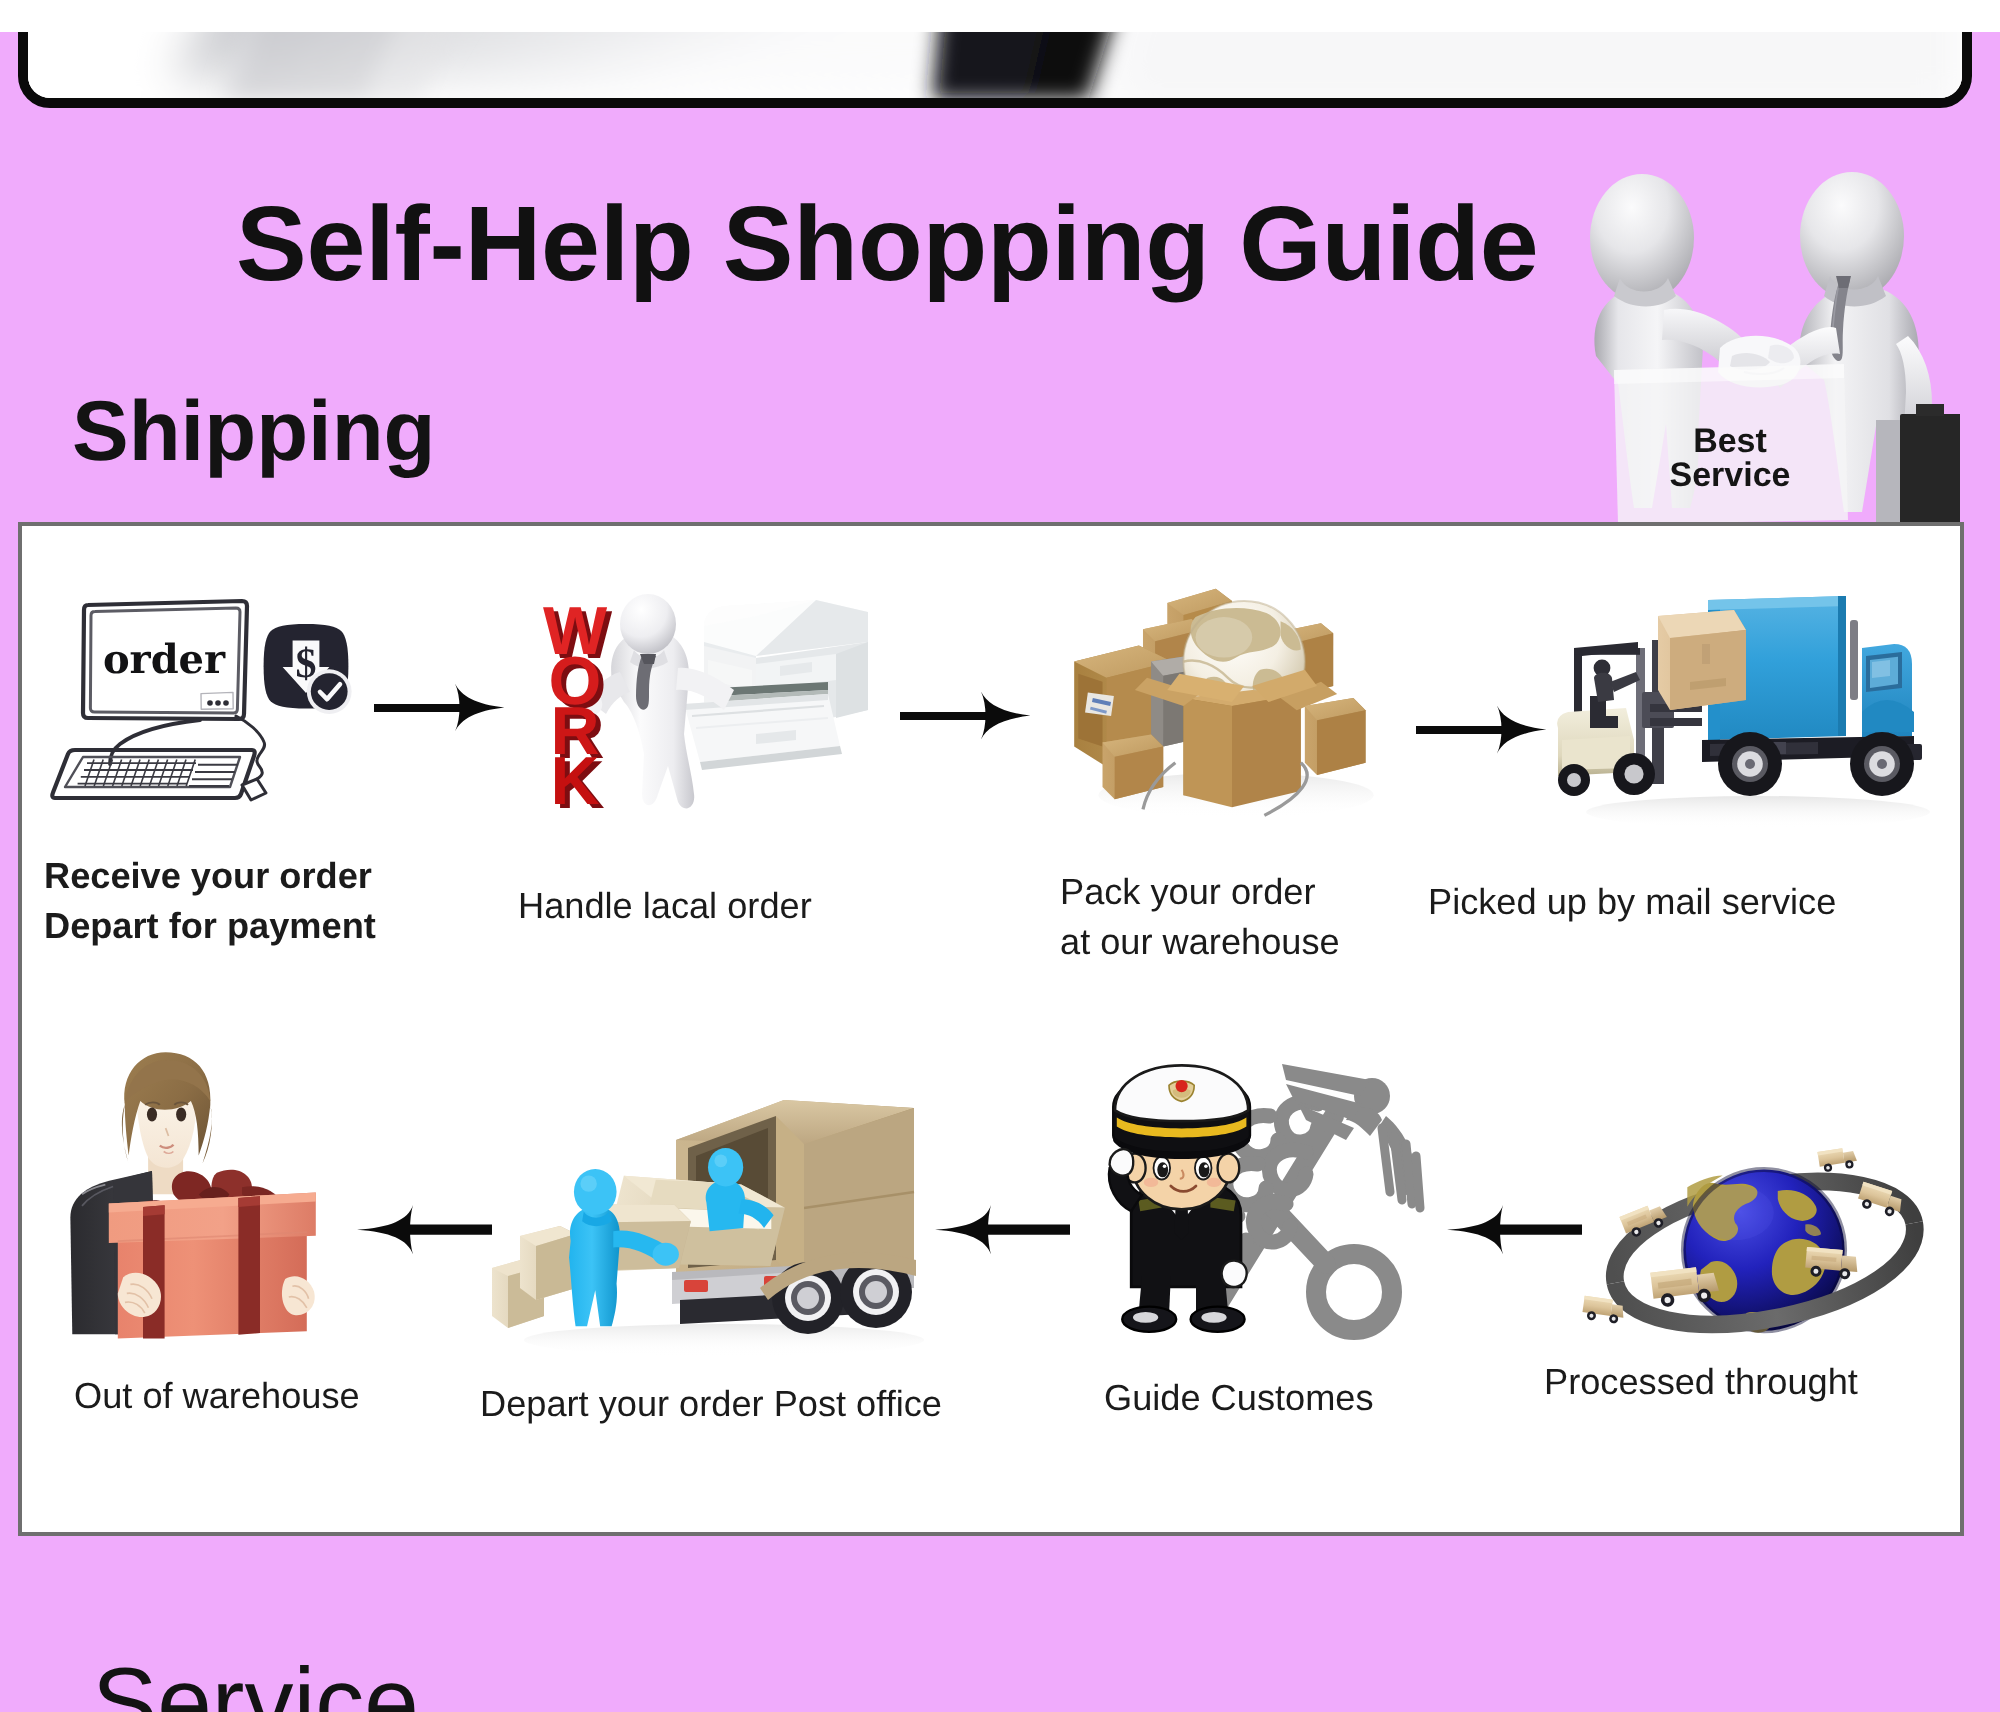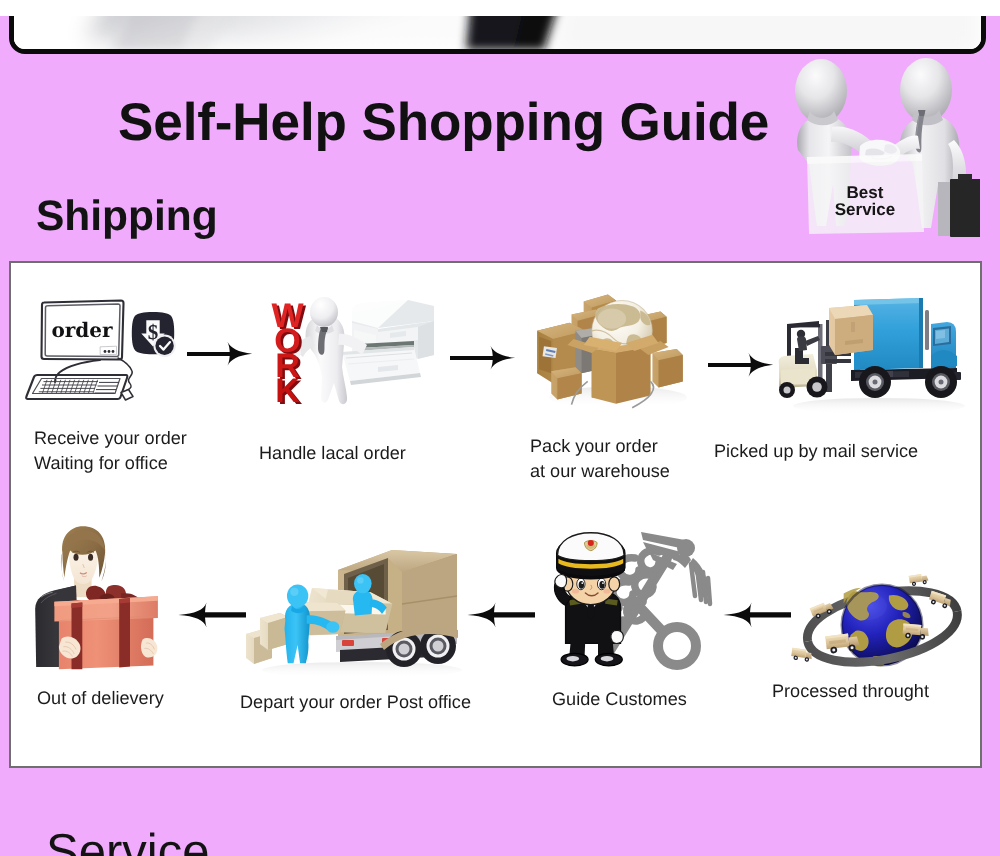--- a/index.html
+++ b/index.html
@@ -79,21 +79,21 @@
       </g>
     </svg>
   </div>
 
   <div id="main-title" class="abs">Self-Help Shopping Guide</div>
 
   <div id="shipping-title" class="abs">Shipping</div>
 
   <div id="service-title" class="abs">Service</div>
 
-  <div class="badge-wrap" id="best-service" style="left:776px;top:38px;width:204px;height:183px;">
+  <div class="badge-wrap" id="best-service" style="left:776px;top:66px;width:204px;height:183px;">
     <svg viewBox="0 0 204 183" width="204" height="183">
       <defs>
         <radialGradient id="headG" cx="40%" cy="26%" r="78%">
           <stop offset="0%" stop-color="#fbfbfc"></stop>
             <stop offset="45%" stop-color="#e6e6e9"></stop>
           <stop offset="100%" stop-color="#a8a8ad"></stop>
         </radialGradient>
         <linearGradient id="bodyG" x1="0" y1="0" x2="1" y2="0">
           <stop offset="0%" stop-color="#a9a9af"></stop>
             <stop offset="22%" stop-color="#e6e6ea"></stop>
@@ -224,23 +224,23 @@
 
         <path d="M16.3 10.2 H29.7 V23.5 H34.7 L23 36.5 L11.3 23.5 H16.3 Z" fill="#fafafb"></path>
         <text x="23" y="28.5" font-family="'Liberation Serif',serif" font-size="21" font-weight="bold" fill="#242430" text-anchor="middle">$</text>
 
         <circle cx="34.6" cy="35.8" r="11.2" fill="#efeff2"></circle>
         <circle cx="34.6" cy="35.8" r="9.2" fill="#242430"></circle>
         <path d="M30.0 36.0 L33.5 39.6 L40.0 32.1" fill="none" stroke="#fafafb" stroke-width="2.3" stroke-linecap="round" stroke-linejoin="round"></path>
       </svg>
     </div>
 
-    <div class="step-label" style="left:34px;top:410px;">
+    <div class="step-label" style="left:22px;top:410px;font-weight:bold;">
       <div>Receive your order</div>
-      <div>Waiting for office</div>
+      <div>Depart for payment</div>
     </div>
 
     <div class="arrow" style="left:187px;top:325px;width:66px;height:26px;">
       <svg viewBox="0 0 66 26" width="66" height="26">
         <path d="M0 11 H47 V15 H0 Z" fill="#0b0b0b"></path>
         <path d="M40.5 0.8 C43.5 7 51 11.2 65.2 12.8 C51 14.4 43.5 18.6 40.5 24.8 C43.5 18.2 43.5 7.4 40.5 0.8 Z" fill="#0b0b0b"></path>
       </svg>
     </div>
 
     <div class="step" style="left:266px;top:281px;width:180px;height:126px;">
@@ -628,21 +628,21 @@
           <path d="M36 121 C41 120 46 124 48 129" stroke="#e2c1a7" stroke-width="0.9" fill="none"></path>
           <path d="M35 126 C40 125 44 128 46 132" stroke="#e2c1a7" stroke-width="0.9" fill="none"></path>
           <path d="M124 113 C130 109 138 113 140 120 C142 128 136 134 129 133 C123 132 120 121 124 113 Z" fill="#f7e6d3"></path>
           <path d="M128 117 C132 116 136 120 137 124" stroke="#e2c1a7" stroke-width="0.9" fill="none"></path>
           <path d="M126 123 C130 122 134 125 136 129" stroke="#e2c1a7" stroke-width="0.9" fill="none"></path>
         </g>
       </svg>
     </div>
 
     <div class="step-label" style="left:37px;top:670px;">
-      <div>Out of delievery</div>
+      <div>Out of warehouse</div>
     </div>
 
     <div class="arrow" style="left:177px;top:585px;width:70px;height:28px;">
       <svg viewBox="0 0 70 28" width="70" height="28">
         <path d="M69 11.2 H23 V16.4 H69 Z" fill="#0b0b0b"></path>
         <path d="M29.5 1.5 C27 9 18 12.8 1.5 13.9 C18 15 27 18.8 29.5 26.3 C27.5 19.6 27.5 8.2 29.5 1.5 Z" fill="#0b0b0b"></path>
       </svg>
     </div>
 
     <div class="step" style="left:242px;top:518px;width:220px;height:145px;">

